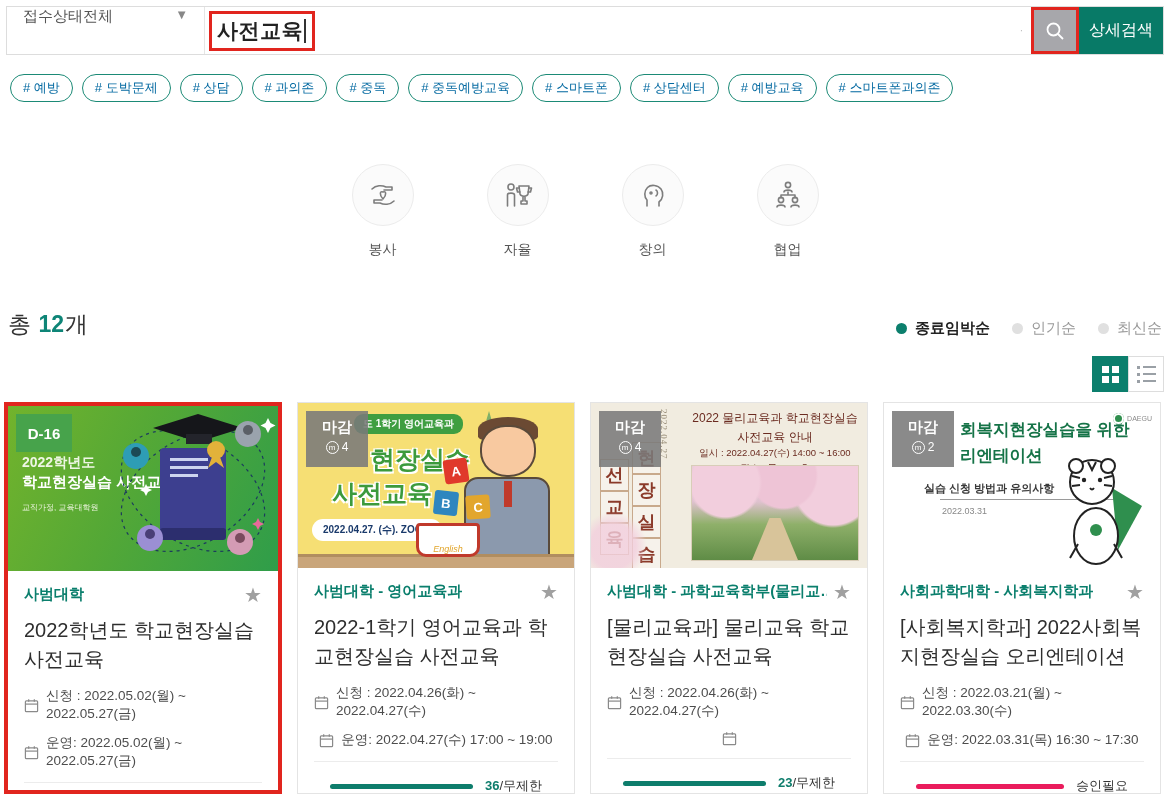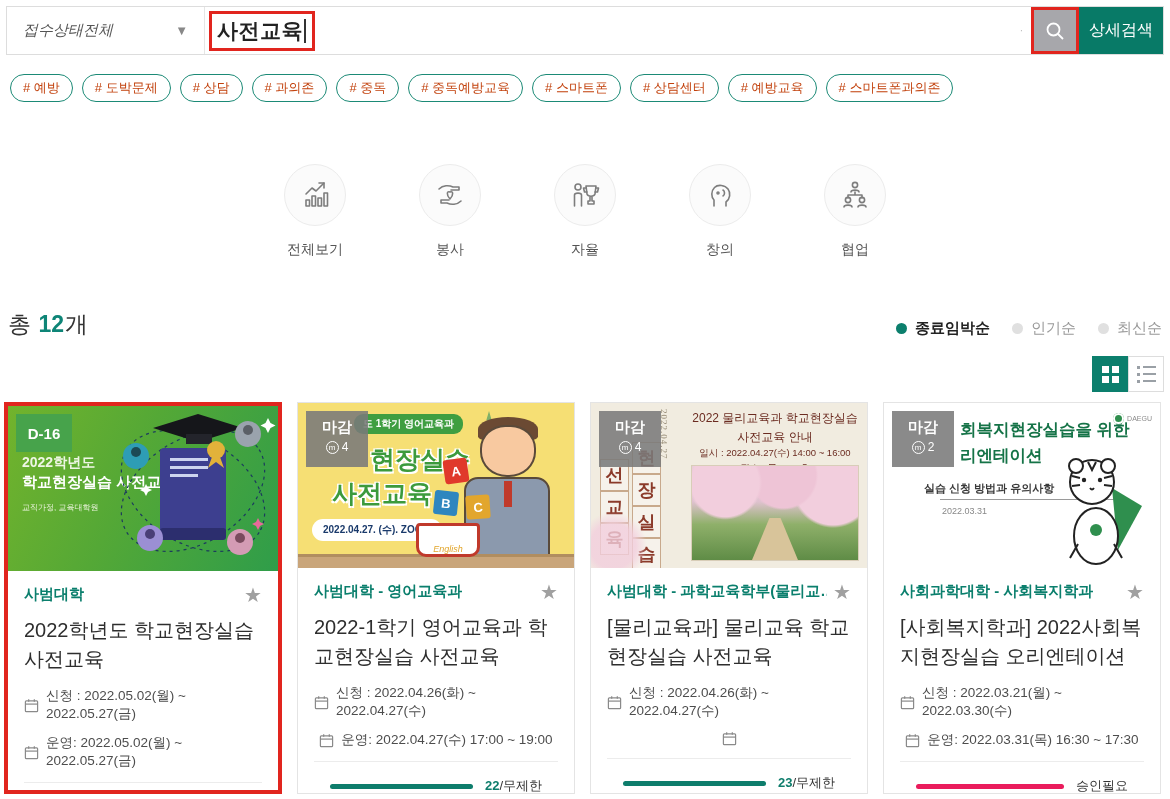--- a/index.html
+++ b/index.html
@@ -4,38 +4,38 @@
 <style>
   * { box-sizing: border-box; margin: 0; padding: 0; }
   html,body { width:1170px; height:799px; overflow:hidden; background:#fff;
     font-family:"Liberation Sans","DejaVu Sans",sans-serif; color:#333; }
 
   .page { width:1170px; height:799px; position:relative; }
 
   
   .search-bar { display:flex; align-items:stretch; height:49px; margin:6px 6px 0 6px;
     border:1px solid #ddd; background:#fff; }
-  .dropdown { width:198px; display:flex; align-items:center; justify-content:space-between;
-    padding:0 16px; font-size:15px; color:#555; border-right:1px solid #e5e5e5; cursor:pointer;font-style:italic; }
+  .dropdown { width:198px; display:flex; justify-content:space-between;
+    padding:0 16px; font-size:15px; color:#555; border-right:1px solid #e5e5e5; cursor:pointer; }
   .caret-down { color:#888; font-size:13px; }
   .search-input { flex:1; display:flex; align-items:center; padding:0 4px; }
   .query-annotation { display:inline-flex; align-items:center; border:3px solid #e1251e;
     padding:3px 6px 3px 5px; }
   .query-text { font-size:21px; font-weight:bold; color:#222; letter-spacing:.5px; }
   .cursor-bar { display:inline-block; width:2px; height:24px; background:#333; margin-left:1px; }
   .tiny-dot { color:#bbb; font-size:10px; align-self:center; margin-right:8px; }
   .search-btn-wrap { border:3px solid #e1251e; display:flex; }
   .search-btn { width:42px; background:#a7a7ab; border:none; display:flex; align-items:center;
     justify-content:center; cursor:pointer; }
   .detail-btn { width:84px; background:#087a67; color:#fff; border:none; font-size:16px;
     font-family:inherit; cursor:pointer; }
 
   
   .tags { display:flex; gap:9px; margin:19px 10px 0 10px; flex-wrap:wrap; }
-  .tag { border:1px solid #1b8a76; color:#c2410c; background:#fff; border-radius:14px;
+  .tag { border:1px solid #1b8a76; color:#0369a1; background:#fff; border-radius:14px;
     padding:4px 12px; font-size:13px; font-family:inherit; cursor:pointer; white-space:nowrap; }
 
   
   .categories { display:flex; justify-content:center; gap:73px; margin-top:62px; }
   .cat { display:flex; flex-direction:column; align-items:center; cursor:pointer; }
   .cat-circle { width:62px; height:62px; border-radius:50%; background:#fbfbfb;
     border:1px solid #ececec; display:flex; align-items:center; justify-content:center; }
   .cat-circle svg { stroke:#7d7d7d; fill:none; stroke-width:1.6; stroke-linecap:round; stroke-linejoin:round; }
   .cat-label { margin-top:15px; font-size:14px; color:#555; }
 
@@ -206,33 +206,20 @@
     <button class="tag"># 과의존</button>
     <button class="tag"># 중독</button>
     <button class="tag"># 중독예방교육</button>
     <button class="tag"># 스마트폰</button>
     <button class="tag"># 상담센터</button>
     <button class="tag"># 예방교육</button>
     <button class="tag"># 스마트폰과의존</button>
   </div>
 
   <div class="categories">
-    <div class="cat">
-      <div class="cat-circle">
-        <svg width="32" height="32" viewBox="0 0 32 32">
-          <path d="M7 15 L13 9 L17 12 L25 4"></path>
-            <path d="M20 4 L25 4 L25 9"></path>
-          <rect x="7" y="21" width="3.5" height="6"></rect>
-            <rect x="13" y="17" width="3.5" height="10"></rect>
-          <rect x="19" y="19" width="3.5" height="8"></rect>
-            <rect x="25" y="14" width="3.5" height="13"></rect>
-        </svg>
-      </div>
-      <div class="cat-label">전체보기</div>
-    </div>
     <div class="cat">
       <div class="cat-circle">
         <svg width="32" height="32" viewBox="0 0 32 32">
           <path d="M16 20 C12 16 13 11.5 16 13 C19 11.5 20 16 16 20 Z"></path>
           <path d="M5 10 C9 6 15 6 19 8 L25 8 L25 11 L17 11"></path>
           <path d="M27 22 C23 26 17 26 13 24 L7 24 L7 21 L15 21"></path>
         </svg>
       </div>
       <div class="cat-label">봉사</div>
     </div>
@@ -431,21 +418,21 @@
                 <rect x="1.5" y="3" width="13" height="11.5" rx="1"></rect>
                 <line x1="1.5" y1="6.5" x2="14.5" y2="6.5"></line>
                 <line x1="5" y1="1.2" x2="5" y2="4"></line>
                 <line x1="11" y1="1.2" x2="11" y2="4"></line>
               </svg>
             <span>운영: 2022.04.27(수) 17:00 ~ 19:00</span>
           </div>
         </div>
         <div class="progress-row">
           <div class="bar"></div>
-          <div class="count"><span class="n">22</span><span>/무제한</span></div>
+          <div class="count"><span class="n">36</span><span>/무제한</span></div>
         </div>
       </div>
     </div>
 
     <div class="card">
       <div class="card-img img3">
         <div class="badge closed">
           <div class="b-label">마감</div>
           <div class="b-count">
               <span class="m-circle">m</span>

